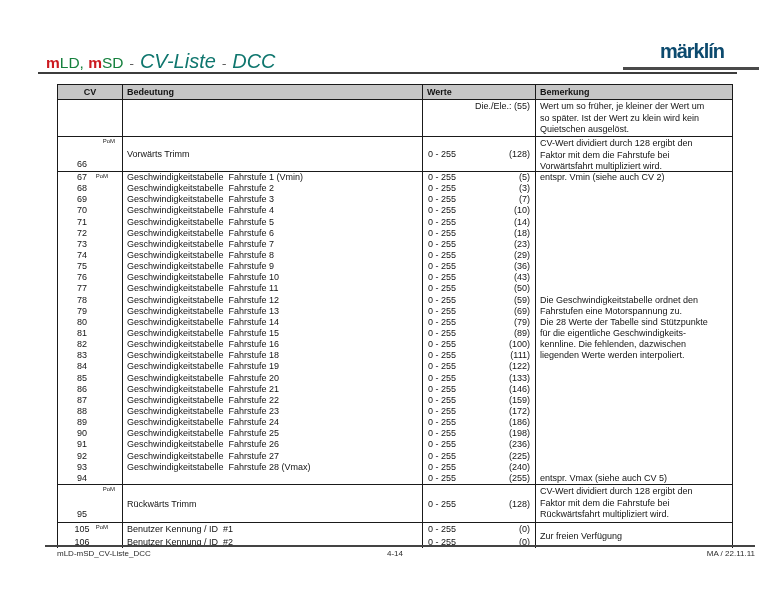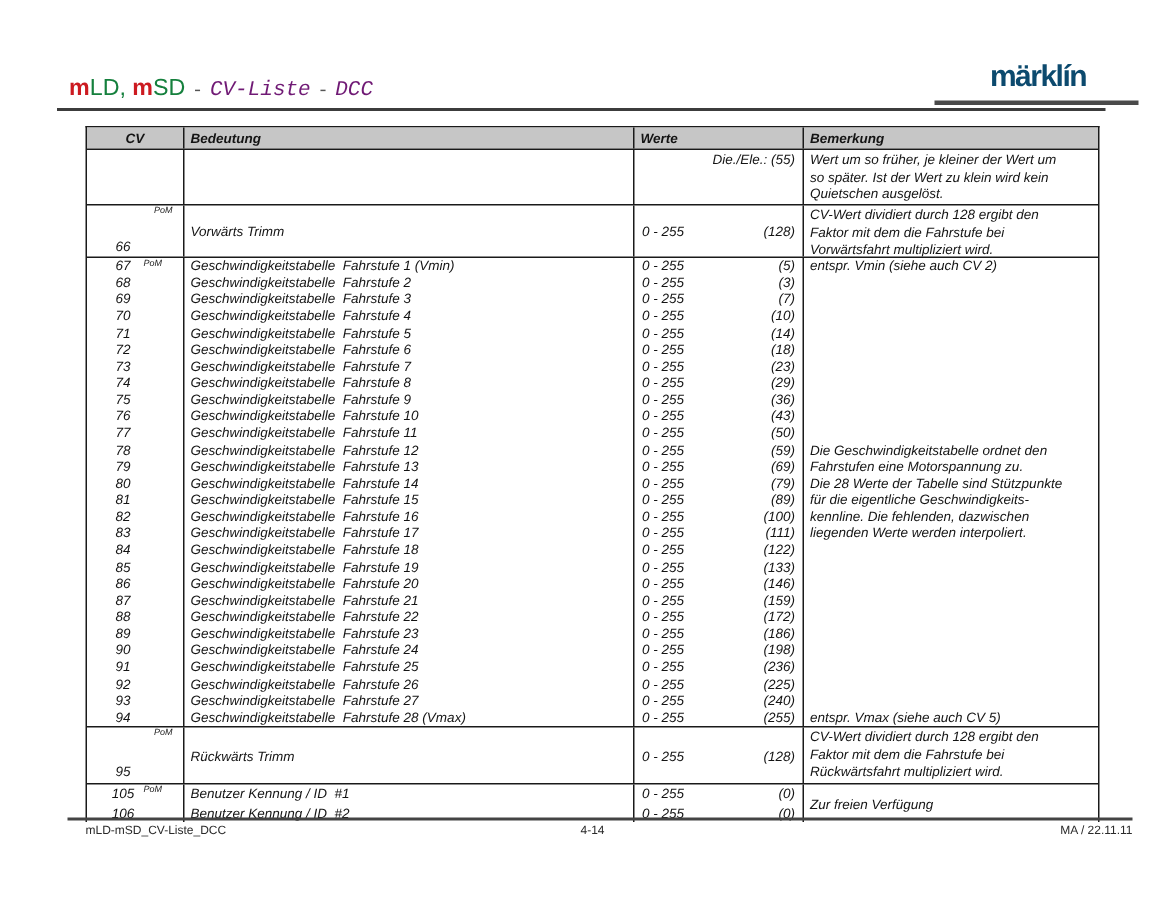--- a/index.html
+++ b/index.html
@@ -4,33 +4,33 @@
 <style>
   html,body { margin:0; padding:0; }
   body {
     width:776px; height:600px; background:#ffffff; position:relative;
     font-family:"Liberation Sans", sans-serif; color:#141414; overflow:hidden;
   }
   
   .title { position:absolute; left:46px; top:50px; font-size:15.5px; white-space:nowrap; }
   .brand-red { color:#cc1a20; font-weight:bold; }
   .brand-black { color:#15803d; }
-  .subtitle { font-family:Liberation Mono, monospace; font-style:italic; font-size:14px; color:#701a75; }
+  .subtitle { font-family:Liberation Sans, sans-serif; font-style:italic; font-size:20px; color:#0f766e; }
   .sep { font-family:"Liberation Serif", serif; color:#555; margin:0 6px; font-size:13px; }
   .title-rule { position:absolute; left:38px; top:72px; width:699px; height:2px; background:#3c3c3c; }
   .logo { position:absolute; left:624px; top:40px; width:136px; text-align:center;
           font-size:20px; font-weight:bold; letter-spacing:-1px; color:#0c4a6e; white-space:nowrap; }
   .logo-rule { position:absolute; left:623px; top:67px; width:136px; height:2.5px; background:#4a4a4a; }
 
   
   .tbl { position:absolute; left:57px; top:84px; width:674px; border:1.5px solid #1a1a1a; border-bottom:none;
          font-size:9px; box-sizing:content-box; }
   .sect { display:flex; border-top:1px solid #1a1a1a; }
   .sect.first { border-top:none; }
-  .c { border-right:1px solid #1a1a1a; box-sizing:border-box; overflow:hidden;font-style:italic; }
+  .c { border-right:1px solid #1a1a1a; box-sizing:border-box; overflow:hidden; }
   .c.last { border-right:none; }
   .w-cv { width:65px; } .w-bed { width:300px; } .w-werte { width:113px; } .w-bem { width:196px; }
 
   .thead { height:14px; background:#c6c6c6; font-weight:bold; }
   .thead .c { display:flex; align-items:center; padding-left:4px; }
   .thead .c.hcv { justify-content:center; padding-left:0; }
 
   .r-intro { height:36px; }
   .r-trim66 { height:34px; }
   .r-speed { height:312px; }
@@ -154,21 +154,20 @@
         <div class="line bed-line">Geschwindigkeitstabelle  Fahrstufe 7</div>
         <div class="line bed-line">Geschwindigkeitstabelle  Fahrstufe 8</div>
         <div class="line bed-line">Geschwindigkeitstabelle  Fahrstufe 9</div>
         <div class="line bed-line">Geschwindigkeitstabelle  Fahrstufe 10</div>
         <div class="line bed-line">Geschwindigkeitstabelle  Fahrstufe 11</div>
         <div class="line bed-line">Geschwindigkeitstabelle  Fahrstufe 12</div>
         <div class="line bed-line">Geschwindigkeitstabelle  Fahrstufe 13</div>
         <div class="line bed-line">Geschwindigkeitstabelle  Fahrstufe 14</div>
         <div class="line bed-line">Geschwindigkeitstabelle  Fahrstufe 15</div>
         <div class="line bed-line">Geschwindigkeitstabelle  Fahrstufe 16</div>
-        <div class="line bed-line">Geschwindigkeitstabelle  Fahrstufe 17</div>
         <div class="line bed-line">Geschwindigkeitstabelle  Fahrstufe 18</div>
         <div class="line bed-line">Geschwindigkeitstabelle  Fahrstufe 19</div>
         <div class="line bed-line">Geschwindigkeitstabelle  Fahrstufe 20</div>
         <div class="line bed-line">Geschwindigkeitstabelle  Fahrstufe 21</div>
         <div class="line bed-line">Geschwindigkeitstabelle  Fahrstufe 22</div>
         <div class="line bed-line">Geschwindigkeitstabelle  Fahrstufe 23</div>
         <div class="line bed-line">Geschwindigkeitstabelle  Fahrstufe 24</div>
         <div class="line bed-line">Geschwindigkeitstabelle  Fahrstufe 25</div>
         <div class="line bed-line">Geschwindigkeitstabelle  Fahrstufe 26</div>
         <div class="line bed-line">Geschwindigkeitstabelle  Fahrstufe 27</div>

